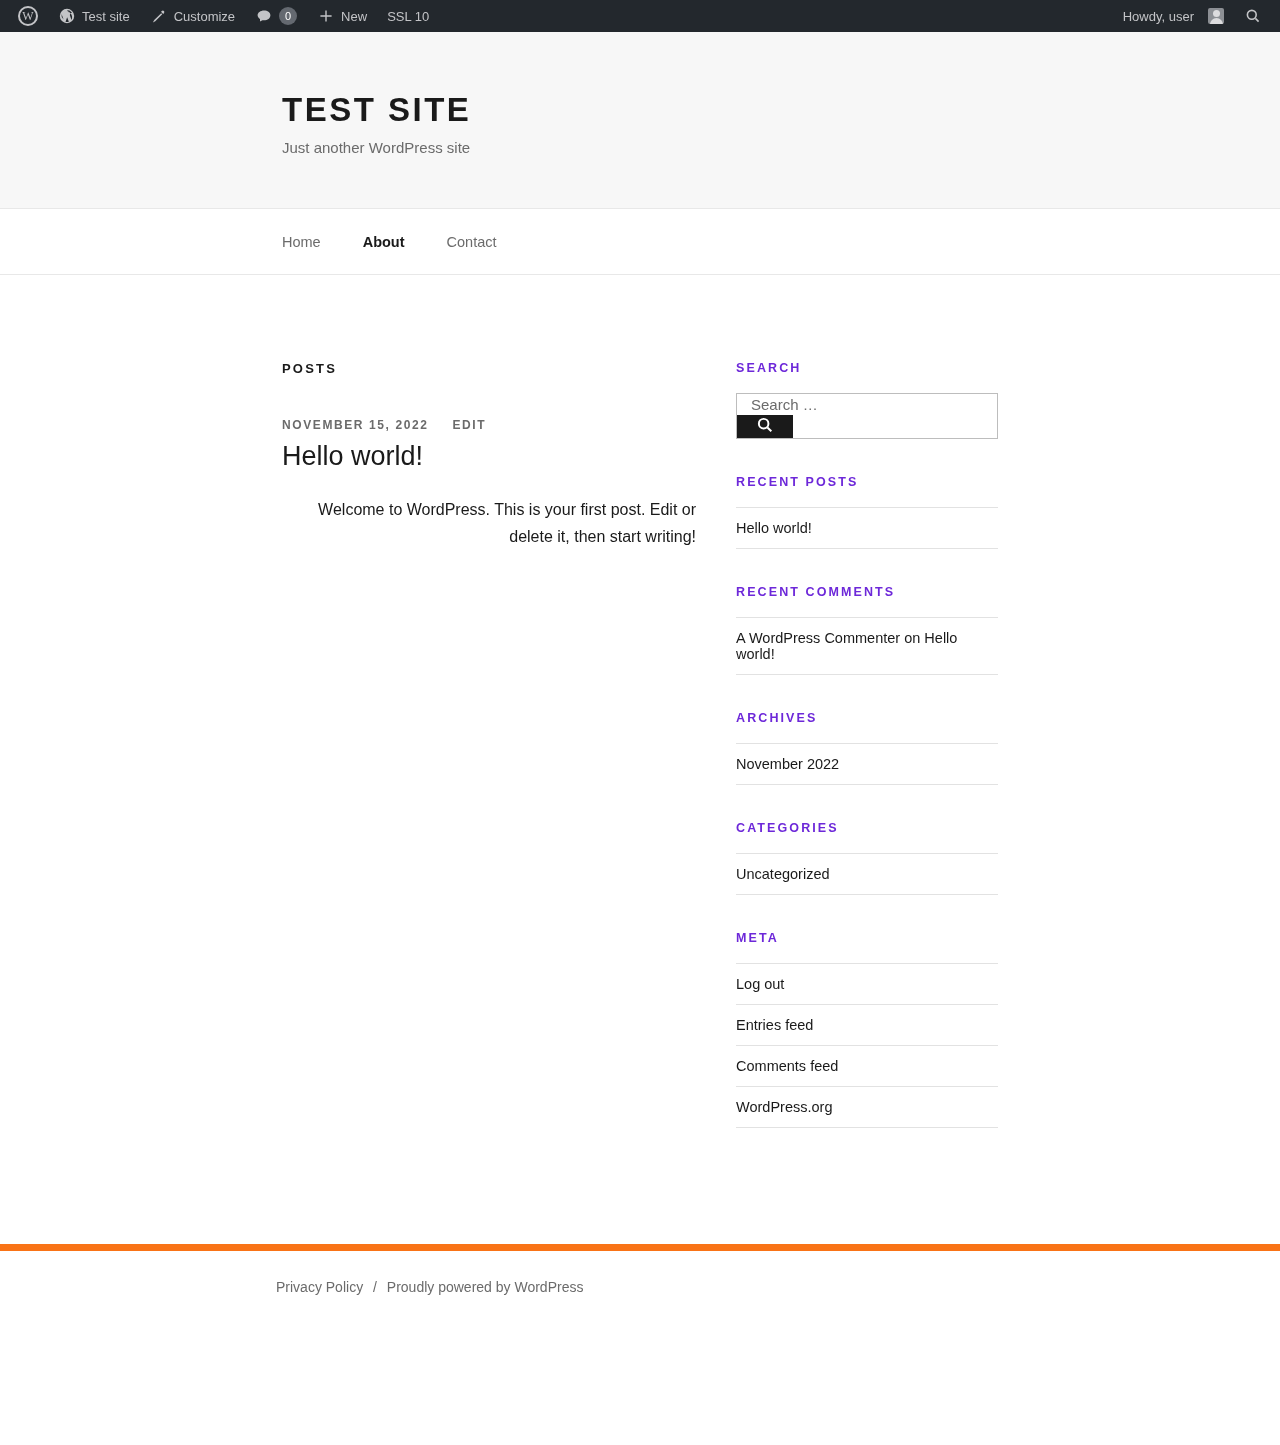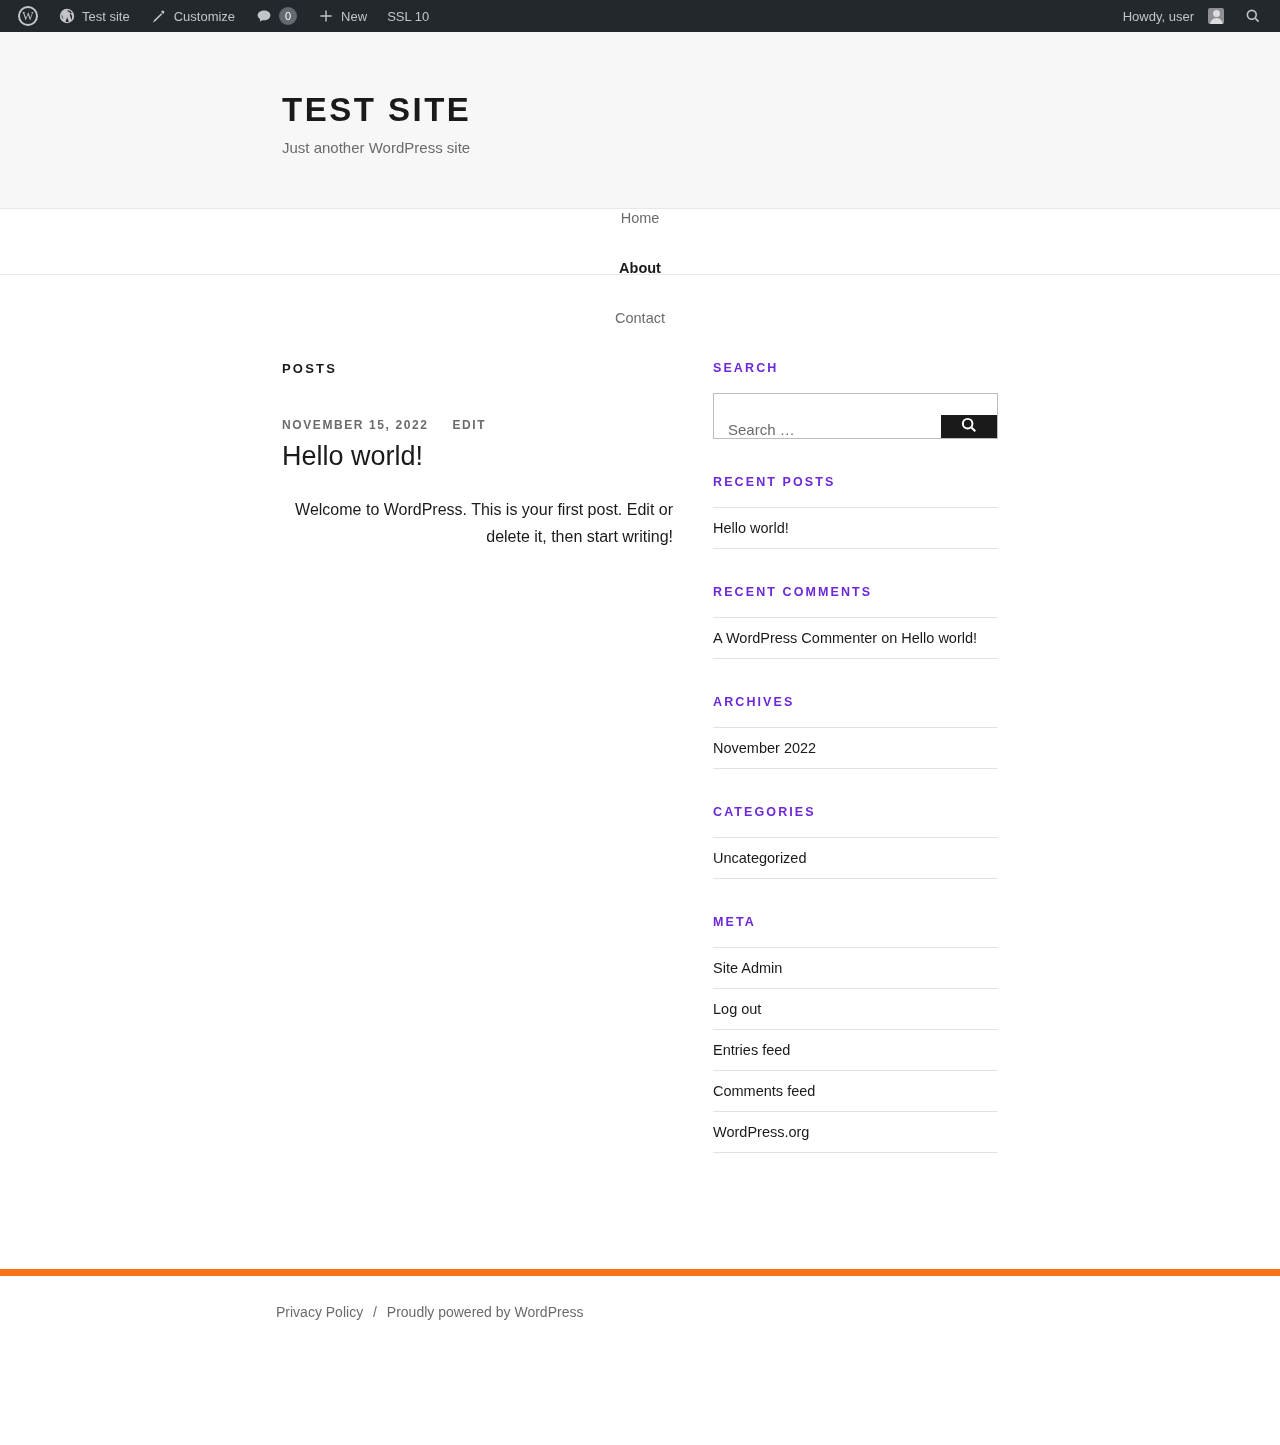--- a/index.html
+++ b/index.html
@@ -138,22 +138,21 @@
     border-bottom: 1px solid #e8e8e8;
     height: 66px;
   }
   .nav-list {
     list-style: none;
     margin: 0;
     padding: 0;
     display: flex;
     align-items: center;
     height: 66px;
-    gap: 32px;
-    flex-direction: column;
+    gap: 42px;
   }
   .nav-list li a {
     font-size: 14.5px;
     text-decoration: none;
     color: #6b6b6b;
   }
   .nav-list li.current a { color: #1a1a1a; font-weight: bold; }
 
   
   .content-area {
@@ -206,22 +205,23 @@
     letter-spacing: 2.1px;
     font-weight: bold;
     text-transform: uppercase;
     color: #6d28d9;
     margin: 0 0 18px 0;
   }
   .search-form {
     display: flex;
     border: 1px solid #bdbdbd;
     height: 46px;
-    align-items: flex-end;
+    align-items: flex-start;
     background: #fff;
+    flex-direction: column;
   }
   .search-field {
     flex: 1;
     border: 0;
     outline: none;
     padding: 0 14px;
     font-size: 15px;
     color: #3b3b3b;
     font-family: "Liberation Sans", sans-serif;
     background: transparent;
@@ -422,21 +422,20 @@
             <ul>
               <li>
                 <a href="#">Uncategorized</a>
               </li>
             </ul>
           </section>
 
           <section class="widget">
             <h3 class="widget-title">META</h3>
             <ul>
-              <li><a href="#">Site Admin</a></li>
               <li><a href="#">Log out</a></li>
               <li><a href="#">Entries feed</a></li>
               <li><a href="#">Comments feed</a></li>
               <li><a href="#">WordPress.org</a></li>
             </ul>
           </section>
 
         </aside>
       </div>
     </div>

